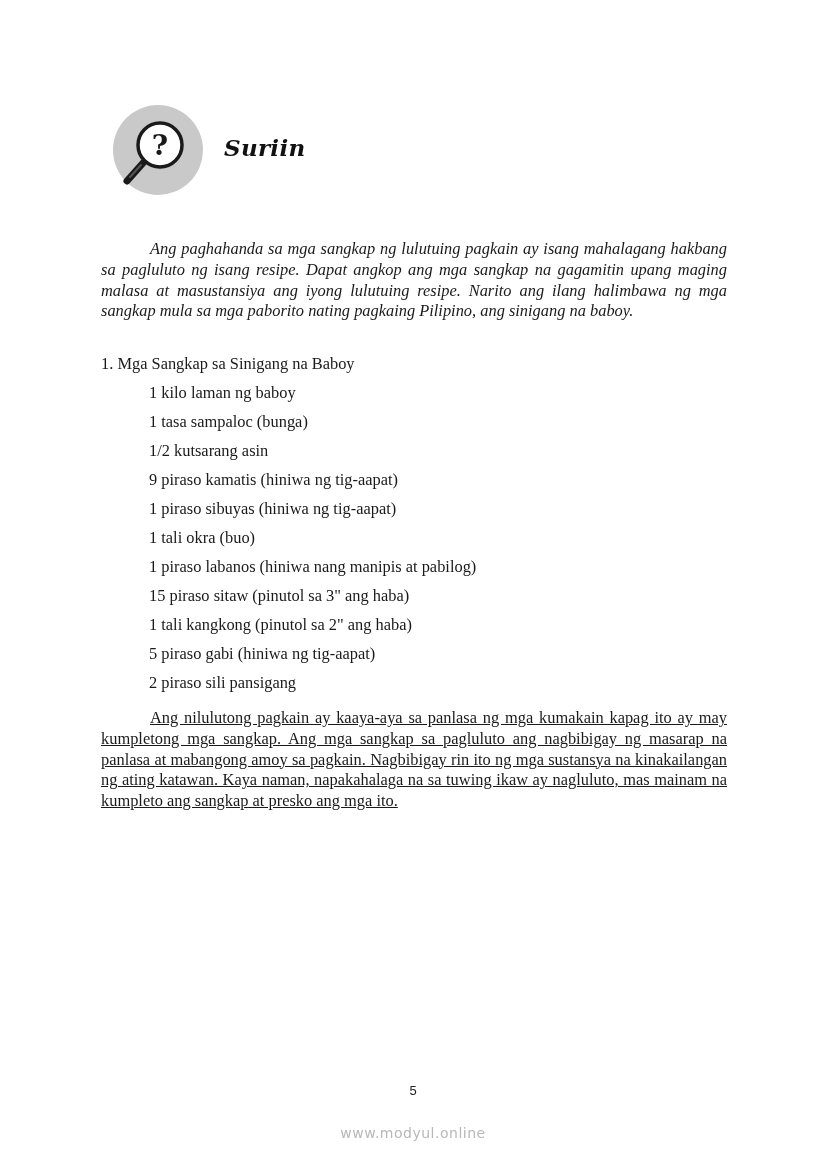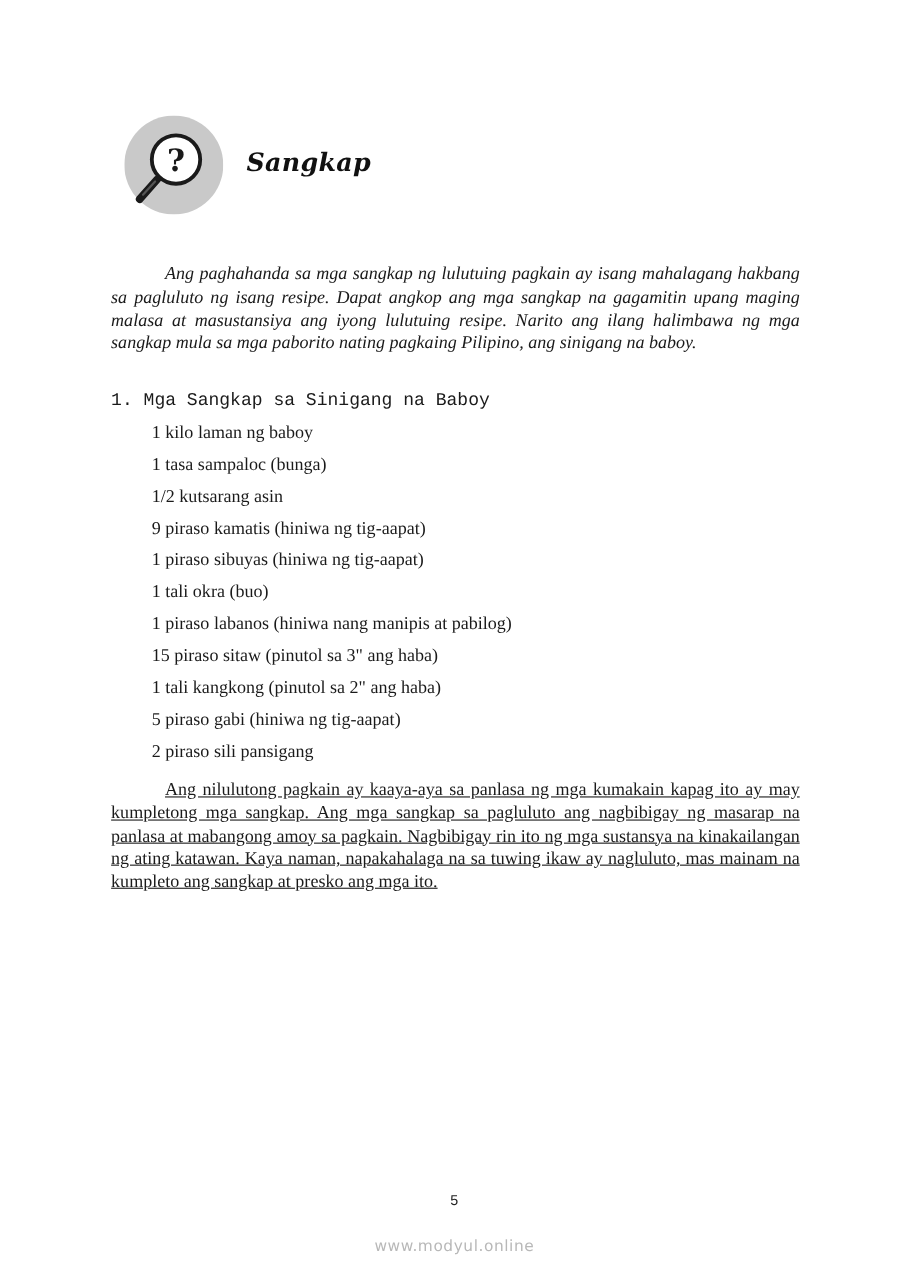--- a/index.html
+++ b/index.html
@@ -48,27 +48,27 @@
       margin: 0;
     }
     .para .indent { display: inline-block; width: 49px; }
     .para-1 { top: 239px; font-style: italic; }
     .para-2 { top: 708px; text-decoration: underline; }
 
     .list-heading {
       position: absolute;
       left: 101px;
       top: 354px;
-      font-family: Liberation Mono, monospace;
+      font-family: Liberation Serif, serif;
       font-size: 16.4px;
       color: #1a1a1a;
     }
     .ingredients {
       position: absolute;
-      left: 138px;
+      left: 149px;
       top: 383px;
       margin: 0;
       padding: 0;
       list-style: none;
     }
     .ingredients li {
       font-family: "Liberation Serif", serif;
       font-size: 16.4px;
       height: 29px;
       line-height: 20px;
@@ -109,21 +109,21 @@
 
       <line x1="30" y1="58" x2="14" y2="76" stroke="#1a1a1a" stroke-width="7" stroke-linecap="round"></line>
       <line x1="28" y1="60" x2="17" y2="72" stroke="#555" stroke-width="2" stroke-linecap="round"></line>
 
       <circle cx="47" cy="40" r="22" fill="#ffffff" stroke="#1a1a1a" stroke-width="3.5"></circle>
 
       <text x="47" y="50" text-anchor="middle" font-family="DejaVu Serif, serif" font-weight="bold" font-size="28" fill="#1a1a1a">?</text>
     </svg>
   </div>
 
-  <div class="section-title">Sangkap</div>
+  <div class="section-title">Suriin</div>
 
   <p class="para para-1"><span class="indent"></span><span>Ang paghahanda sa mga sangkap ng lulutuing pagkain ay isang mahalagang hakbang sa pagluluto ng isang resipe. Dapat angkop ang mga sangkap na gagamitin upang maging malasa at masustansiya ang iyong lulutuing resipe. Narito ang ilang halimbawa ng mga sangkap mula sa mga paborito nating pagkaing Pilipino, ang sinigang na baboy.</span></p>
 
   <div class="list-heading">1. Mga Sangkap sa Sinigang na Baboy</div>
 
   <ul class="ingredients">
     <li>1 kilo laman ng baboy</li>
     <li>1 tasa sampaloc (bunga)</li>
     <li>1/2 kutsarang asin</li>
     <li>9 piraso kamatis (hiniwa ng tig-aapat)</li>

